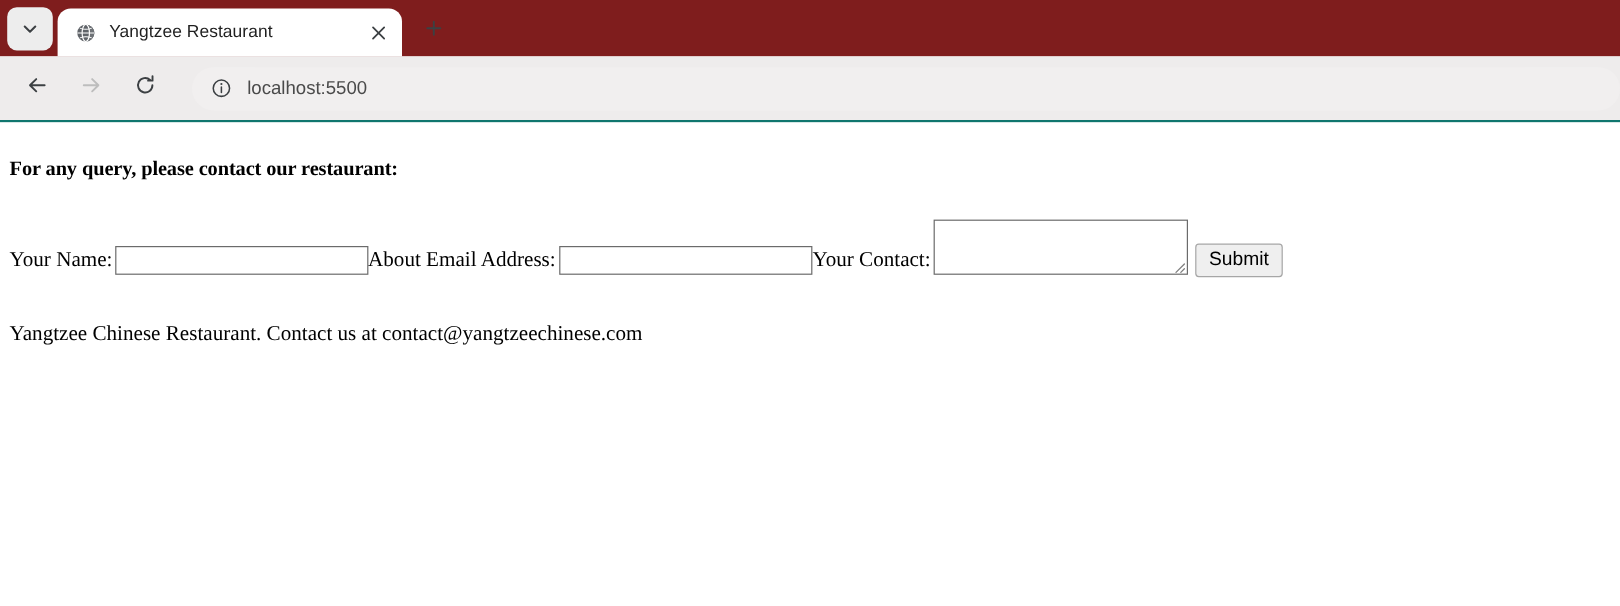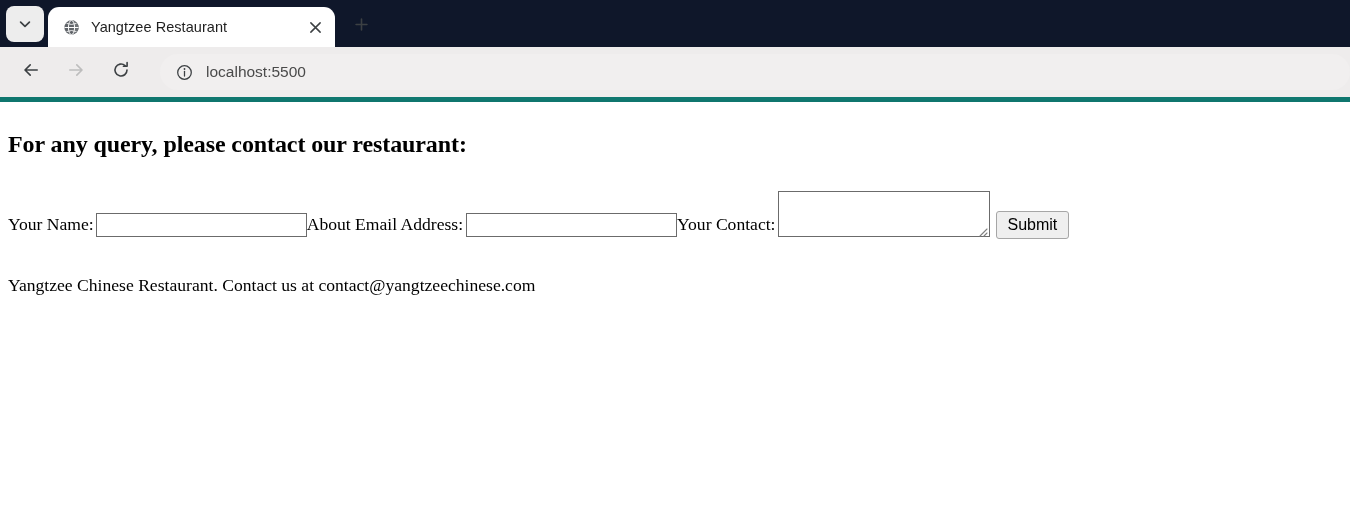--- a/index.html
+++ b/index.html
@@ -17,21 +17,21 @@
 
   
   .browser {
     width: 1350px;
     height: 505px;
     position: relative;
   }
 
   .tabstrip {
     height: 47px;
-    background: #0f172a;
+    background: #7f1d1d;
     display: flex;
     align-items: flex-end;
     position: relative;
   }
 
   .tab-search-btn {
     width: 38px;
     height: 36px;
     margin: 0 4px 5px 6px;
     border-radius: 8px;
@@ -103,21 +103,21 @@
     flex: none;
   }
 
   .toolbar {
     height: 55px;
     background: #eeecec;
     display: flex;
     align-items: center;
     padding: 0 0 0 12px;
     box-sizing: border-box;
-    border-bottom: 5px solid #0f766e;
+    border-bottom: 2px solid #0f766e;
     position: relative;
   }
 
   .nav-btn {
     width: 32px;
     height: 32px;
     display: flex;
     align-items: center;
     justify-content: center;
     border-radius: 50%;
@@ -187,21 +187,21 @@
   .nav-list a {
     text-decoration: underline;
     font-size: 17.6px;
   }
   .nav-list a.visited { color: #551a8b; }
   .nav-list a.unvisited { color: #0000ee; }
 
   .query-heading {
     font-family: "Liberation Serif", "DejaVu Serif", serif;
     font-weight: bold;
-    font-size: 24px;
+    font-size: 17px;
     margin: 21px 0 0 0;
     line-height: 1.12;
     letter-spacing: -0.1px;
     color: #000000;
   }
 
   .contact-form {
     margin-top: 44px;
     display: flex;
     align-items: center;

